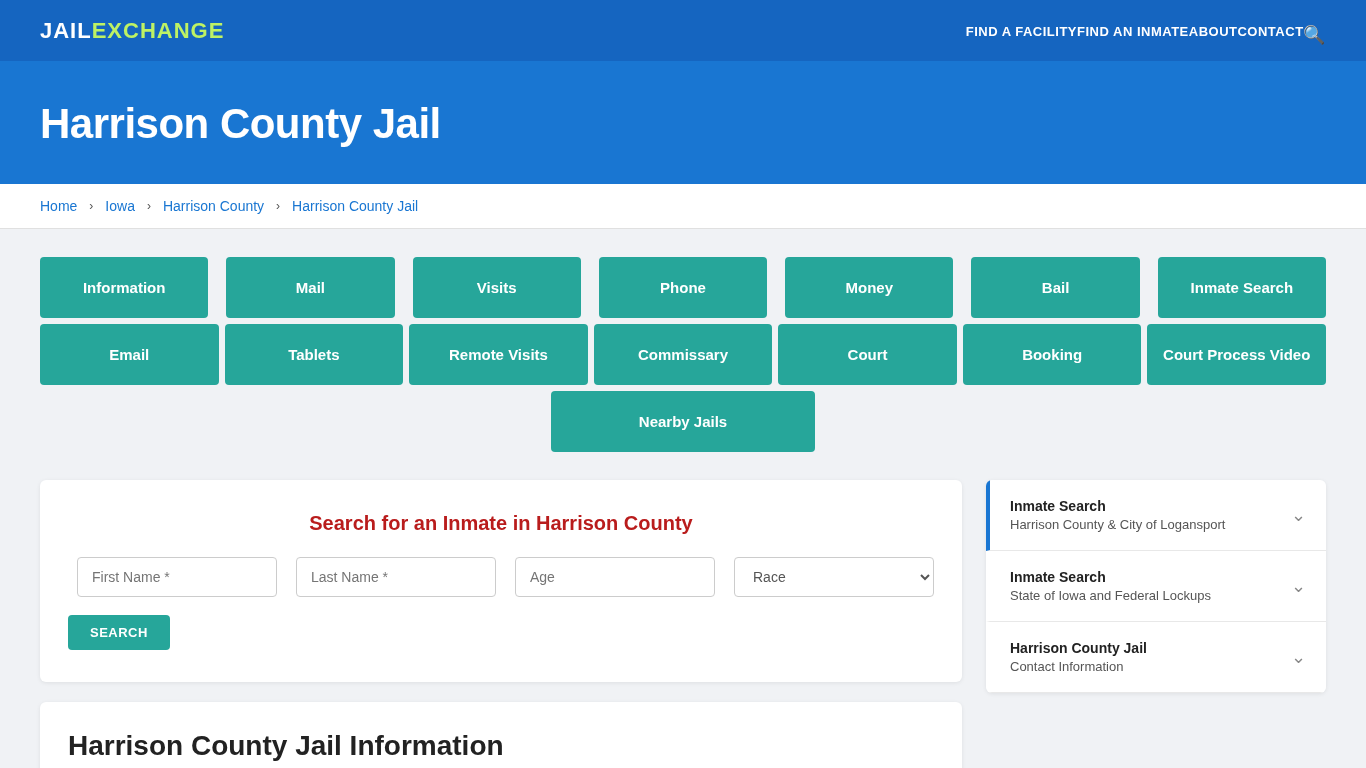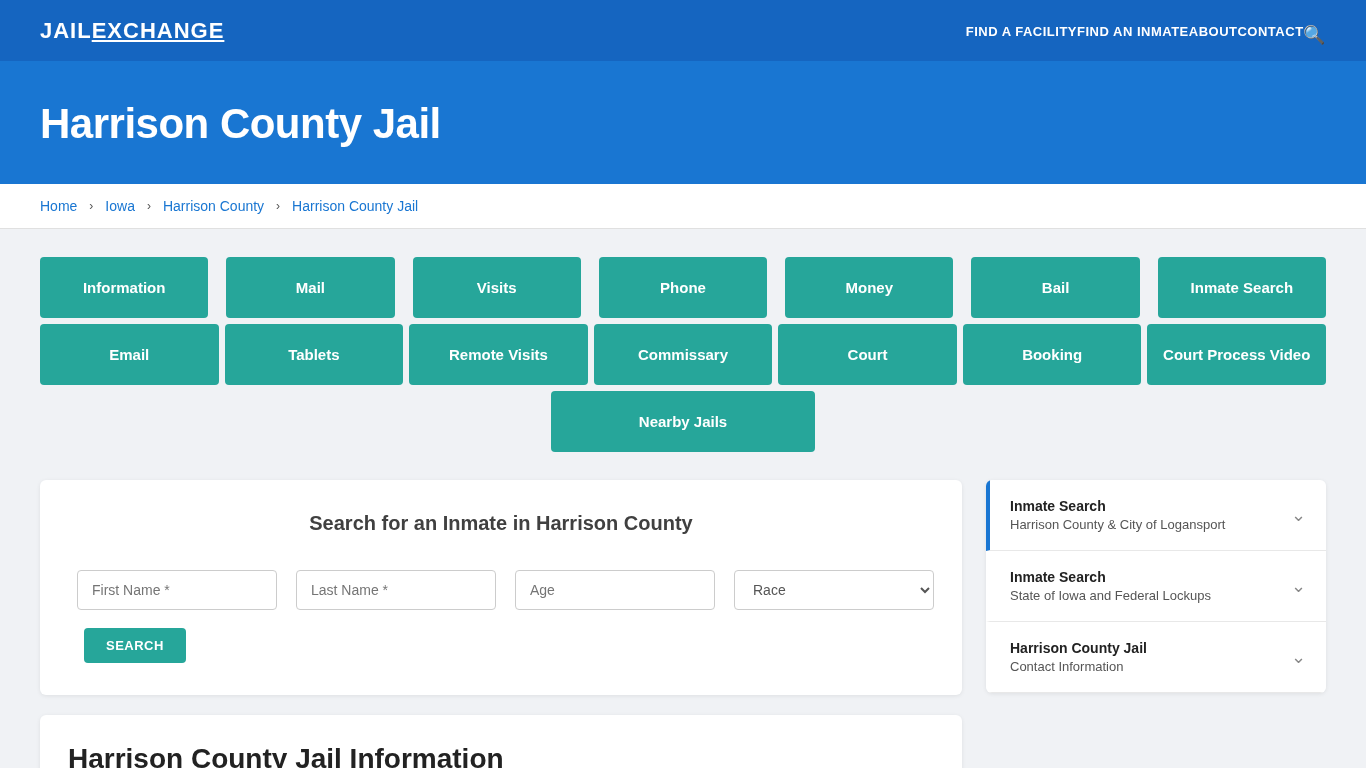--- a/index.html
+++ b/index.html
@@ -17,22 +17,21 @@
     }
     .logo {
       display: flex;
       align-items: center;
       font-size: 22px;
       font-weight: 900;
       color: white;
       letter-spacing: 1px;
     }
     .logo span.exchange {
-      color: #ffffff;
-      text-decoration: underline;
+      color: #bef264;
     }
     .nav {
       display: flex;
       align-items: flex-start;
       margin-top: 8px;
     }
     .nav a {
       color: white;
       text-decoration: none;
       font-size: 13px;
@@ -143,22 +142,22 @@
       background: white;
       border-radius: 6px;
       padding: 32px 28px;
       flex: 1;
       box-shadow: 0 1px 4px rgba(0,0,0,0.08);
     }
     .search-box h2 {
       font-size: 20px;
       font-weight: 700;
       text-align: center;
-      margin-bottom: 35px;
-      color: #404040;
+      margin-bottom: 22px;
+      color: #b91c1c;
     }
     .search-form {
       display: flex;
       gap: 10px;
       margin-bottom: 18px;
       flex-wrap: wrap;
     }
     .search-form input, .search-form select {
       border: 1px solid #ccc;
       border-radius: 4px;
@@ -177,21 +176,20 @@
       background: #26a69a;
       color: white;
       border: none;
       border-radius: 4px;
       padding: 10px 22px;
       font-size: 13px;
       font-weight: 700;
       letter-spacing: 0.5px;
       cursor: pointer;
       text-transform: uppercase;
-      margin-left: 16px;
     }
 
     
     .info-section {
       background: white;
       border-radius: 6px;
       padding: 28px;
       box-shadow: 0 1px 4px rgba(0,0,0,0.08);
       margin-top: 0;
     }

